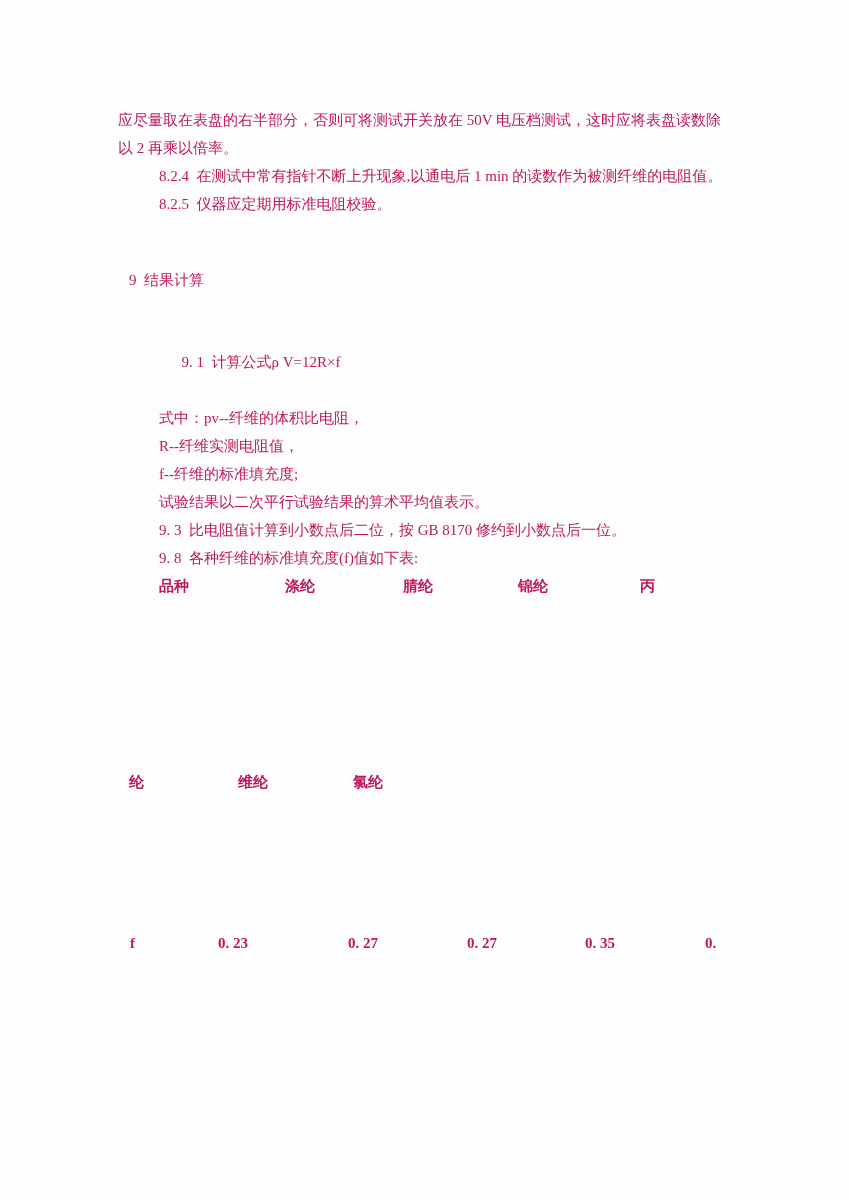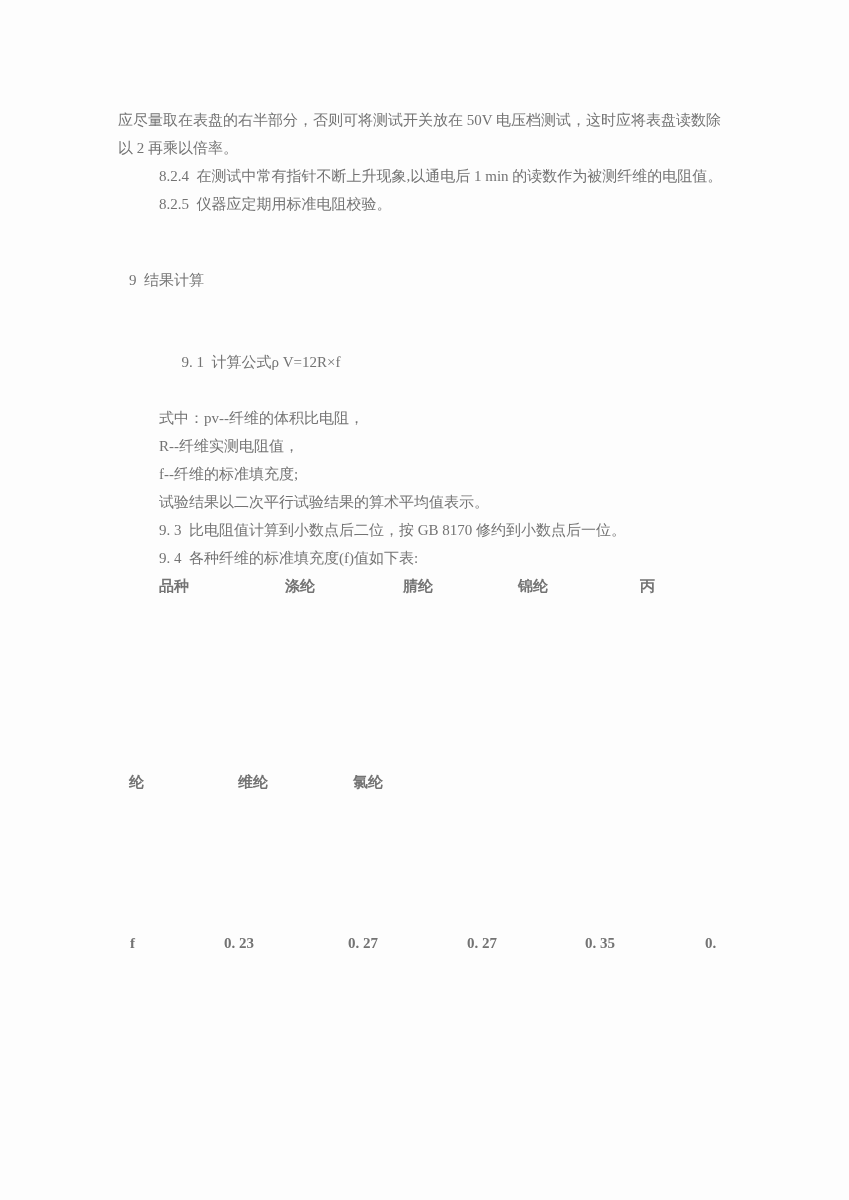--- a/index.html
+++ b/index.html
@@ -6,21 +6,21 @@
   body {
     width: 849px; height: 1200px;
     background: #fdfdfd;
     font-family: "Liberation Serif", "DejaVu Serif", serif;
   }
   .page {
     position: relative;
     width: 849px; height: 1200px;
     background: #fdfdfd;
     overflow: hidden;
-    color: #737373;
+    color: #be185d;
     font-size: 15px;
   }
   .content {
     position: absolute;
     left: 118px; top: 106px;
     width: 700px;
   }
   .line {
     line-height: 28px;
     min-height: 28px;
@@ -38,21 +38,21 @@
   #trow1 span:nth-child(1) { left: 41px; }
   #trow1 span:nth-child(2) { left: 167px; }
   #trow1 span:nth-child(3) { left: 285px; }
   #trow1 span:nth-child(4) { left: 400px; }
   #trow1 span:nth-child(5) { left: 522px; }
   #trow2 span:nth-child(1) { left: 11px; }
   #trow2 span:nth-child(2) { left: 120px; text-align: center; }
   #trow2 span:nth-child(3) { left: 235px; }
   #trow3 { margin-top: 21px; }
   #trow3 span:nth-child(1) { left: 12px; }
-  #trow3 span:nth-child(2) { left: 106px; }
+  #trow3 span:nth-child(2) { left: 100px; }
   #trow3 span:nth-child(3) { left: 230px; }
   #trow3 span:nth-child(4) { left: 349px; }
   #trow3 span:nth-child(5) { left: 467px; }
   #trow3 span:nth-child(6) { left: 587px; }
 </style>
 </head>
 <body>
 
 <div class="page">
   <div class="content">
@@ -65,21 +65,21 @@
     <div class="line bd heading9">9  结果计算</div>
 
     <div class="line ind clause91">
       <span>9. 1  计算公式</span><span class="formula">ρ V=12R×f</span>
     </div>
     <div class="line ind">式中：pv--纤维的体积比电阻，</div>
     <div class="line ind">R--纤维实测电阻值，</div>
     <div class="line ind">f--纤维的标准填充度;</div>
     <div class="line ind">试验结果以二次平行试验结果的算术平均值表示。</div>
     <div class="line ind">9. 3  比电阻值计算到小数点后二位，按 GB 8170 修约到小数点后一位。</div>
-    <div class="line ind">9. 4  各种纤维的标准填充度(f)值如下表:</div>
+    <div class="line ind">9. 8  各种纤维的标准填充度(f)值如下表:</div>
 
     <div class="line trow" id="trow1">
       <span>品种</span>
       <span>涤纶</span>
       <span>腈纶</span>
       <span>锦纶</span>
       <span>丙</span>
     </div>
     <div class="line trow" id="trow2">
       <span>纶</span>

